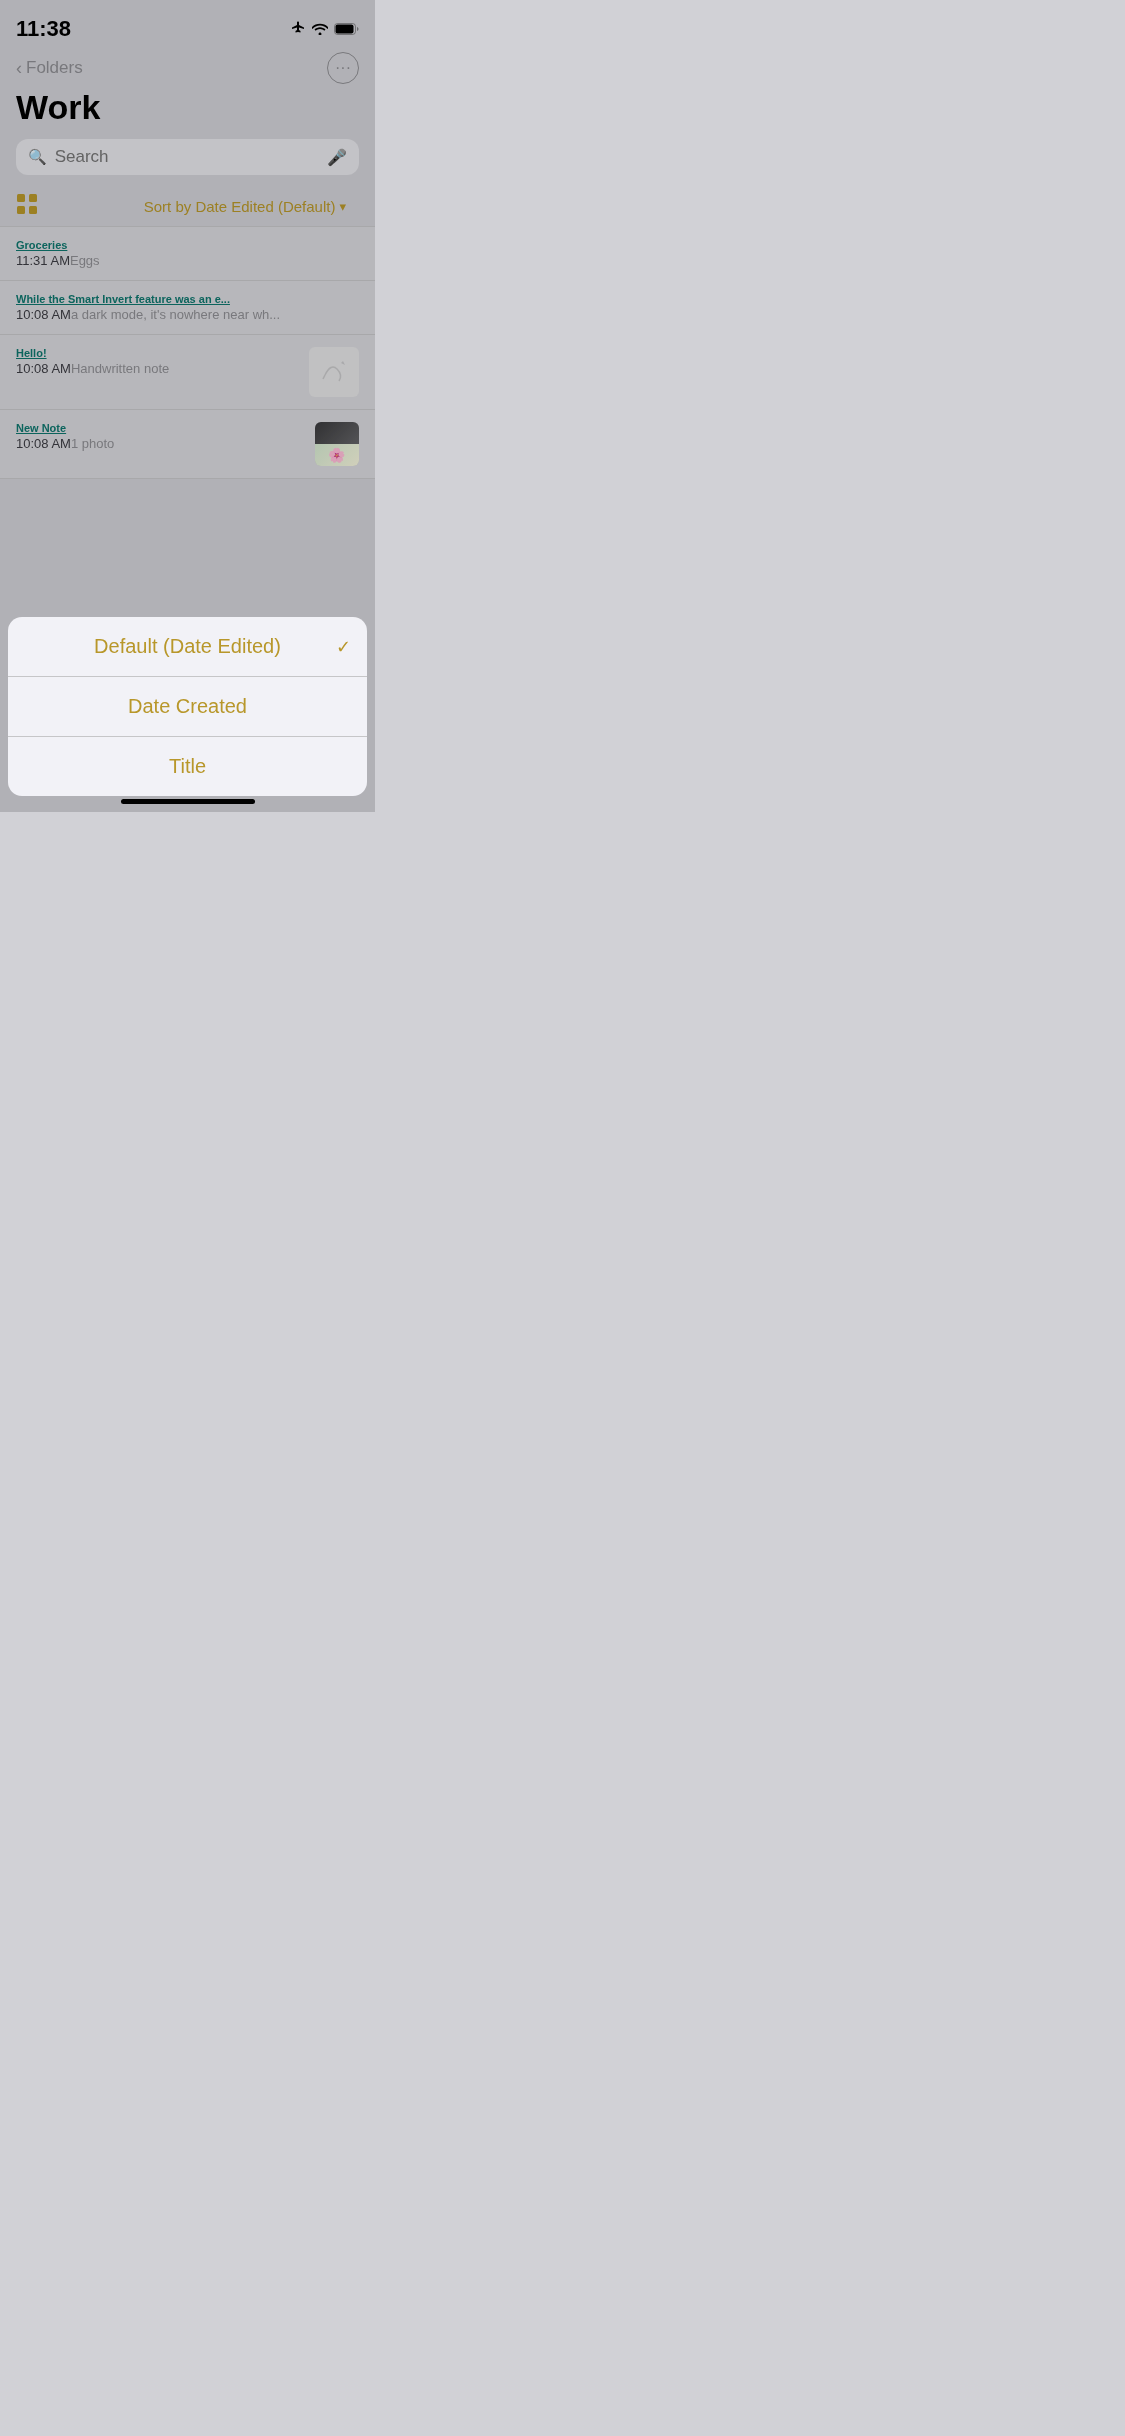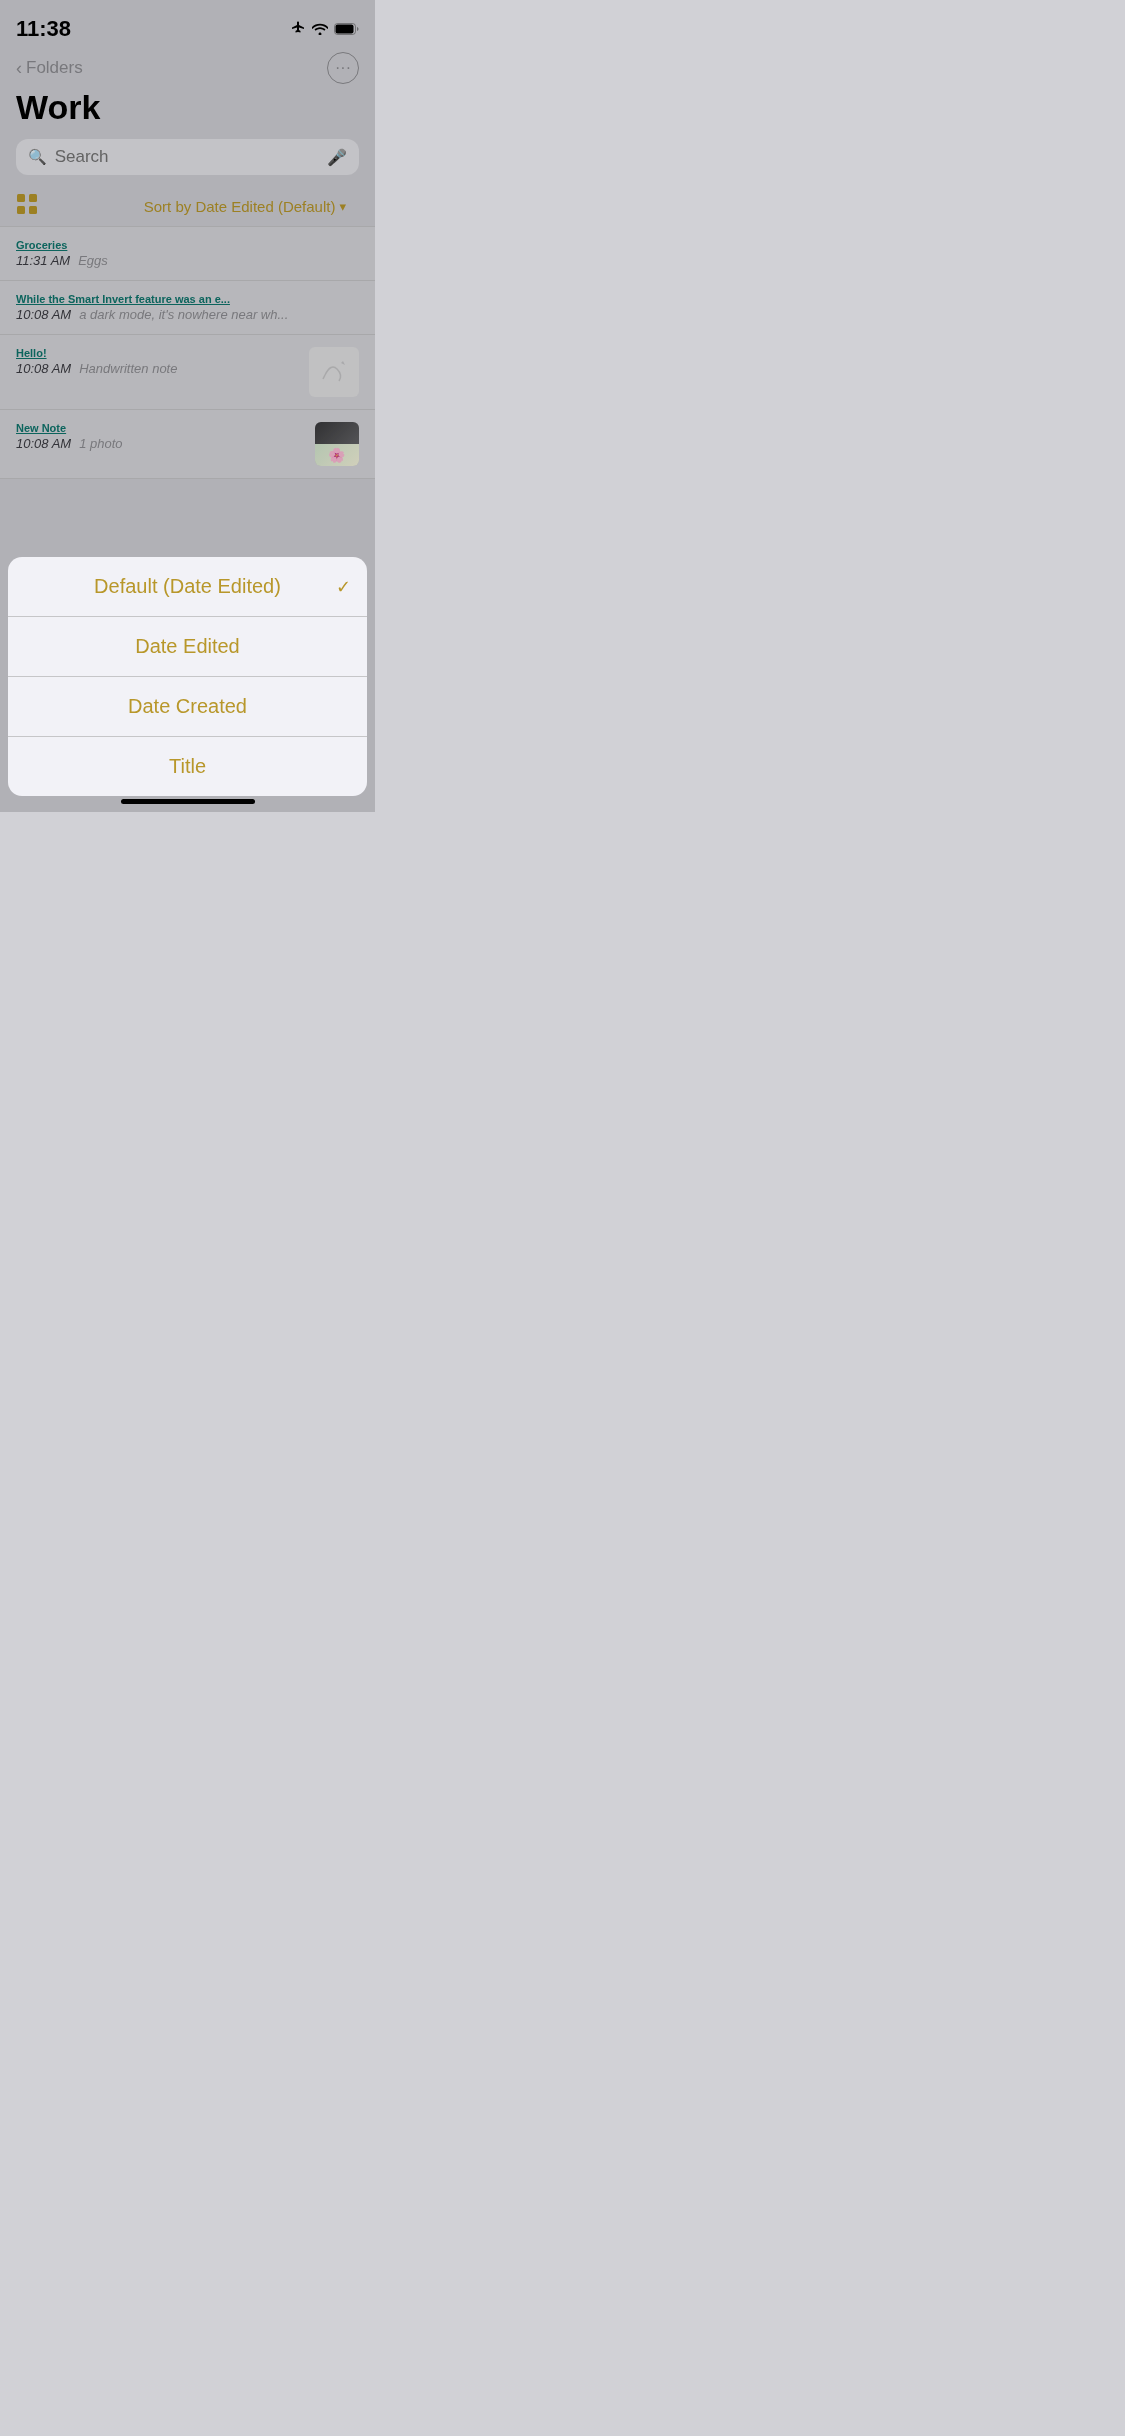--- a/index.html
+++ b/index.html
@@ -161,22 +161,21 @@
       font-weight: 600;
       color: #0f766e;
       margin-bottom: 2px;
       text-decoration: underline;
     }
 
     .note-meta {
       font-size: 13px;
       color: #8e8e93;
       display: flex;
-      gap: 8px;
-      font-style: italic;
+      gap: 0;
     }
 
     .note-time {
       color: #3c3c43;
     }
 
     .note-preview {
       color: #8e8e93;
     }
 
@@ -420,23 +419,20 @@
 
 <div class="action-sheet-container">
 
   <div class="action-sheet">
 
     <div class="action-item">
       <span class="action-item-label">Default (Date Edited)</span>
       <span class="action-item-check">✓</span>
     </div>
 
-    <div class="action-item">
-      <span class="action-item-label">Date Edited</span>
-    </div>
 
     <div class="action-item">
       <span class="action-item-label">Date Created</span>
     </div>
 
     <div class="action-item">
       <span class="action-item-label">Title</span>
     </div>
 
   </div>

